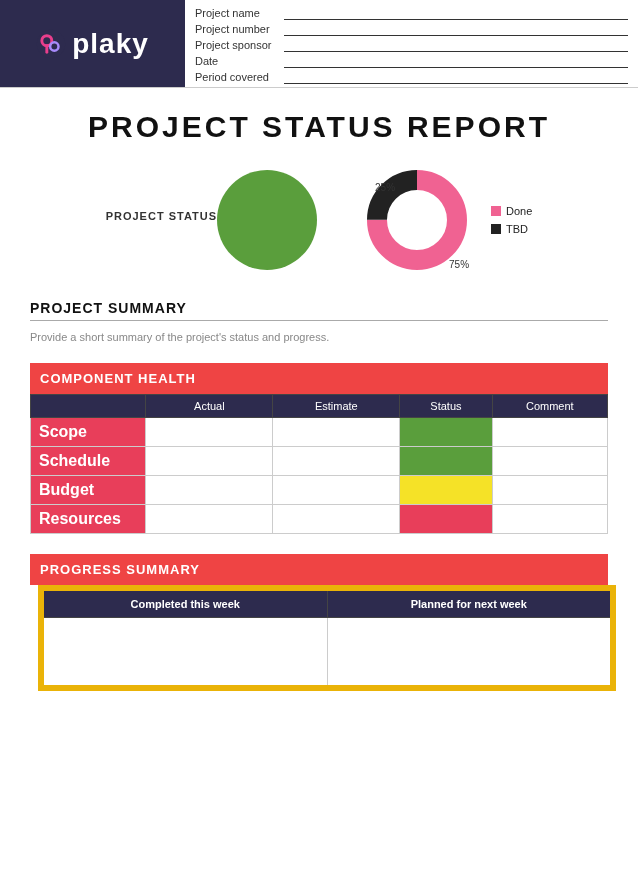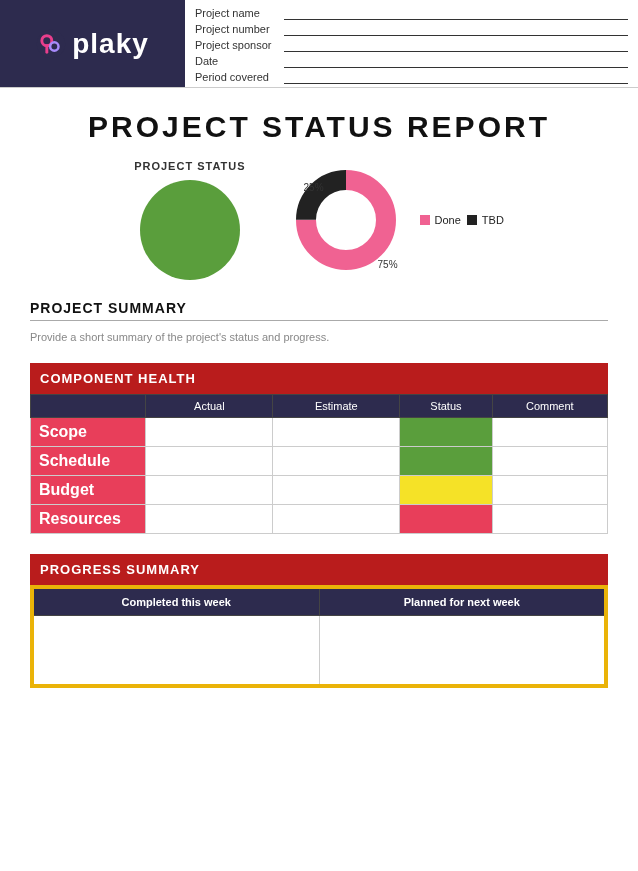--- a/index.html
+++ b/index.html
@@ -80,21 +80,21 @@
     
     .status-section {
       display: flex;
       align-items: center;
       justify-content: center;
       gap: 40px;
       padding: 0 40px 20px 40px;
     }
     .status-left {
       display: flex;
-      flex-direction: column;
+      flex-direction: row;
       align-items: center;
     }
     .status-label {
       font-size: 11px;
       font-weight: bold;
       letter-spacing: 1px;
       margin-bottom: 8px;
       color: #333;
     }
     .green-circle {
@@ -128,21 +128,21 @@
     }
     .pct-75 {
       position: absolute;
       bottom: 10px;
       right: 8px;
       font-size: 10px;
       color: #333;
     }
     .legend {
       display: flex;
-      flex-direction: row;
+      flex-direction: column;
       gap: 6px;
       font-size: 11px;
     }
     .legend-item {
       display: flex;
       align-items: center;
       gap: 5px;
     }
     .legend-dot {
       width: 10px;
@@ -168,21 +168,21 @@
       font-size: 11px;
       padding: 4px 0;
     }
 
     
     .table-section {
       padding: 0 30px;
       margin-bottom: 20px;
     }
     .table-title-bar {
-      background: #b91c1c;
+      background: #ef4444;
       color: #fff;
       font-size: 13px;
       font-weight: bold;
       letter-spacing: 1px;
       padding: 8px 10px;
     }
     .comp-table {
       width: 100%;
       border-collapse: collapse;
       border: 1px solid #ccc;
@@ -215,21 +215,22 @@
 
     .status-green { background: #5a9e3c; }
     .status-green2 { background: #5a9e3c; }
     .status-yellow { background: #f5e227; }
     .status-red { background: #e83e5a; }
 
     
     .progress-table {
       width: 100%;
       border-collapse: collapse;
-      border: 4px solid #eab308;
+      border: 6px solid #eab308;
+      margin-left: 8px;
     }
     .progress-table th {
       background: #2d2b4e;
       color: #fff;
       font-size: 11px;
       font-weight: bold;
       padding: 7px 8px;
       text-align: center;
       border: 1px solid #444;
     }

